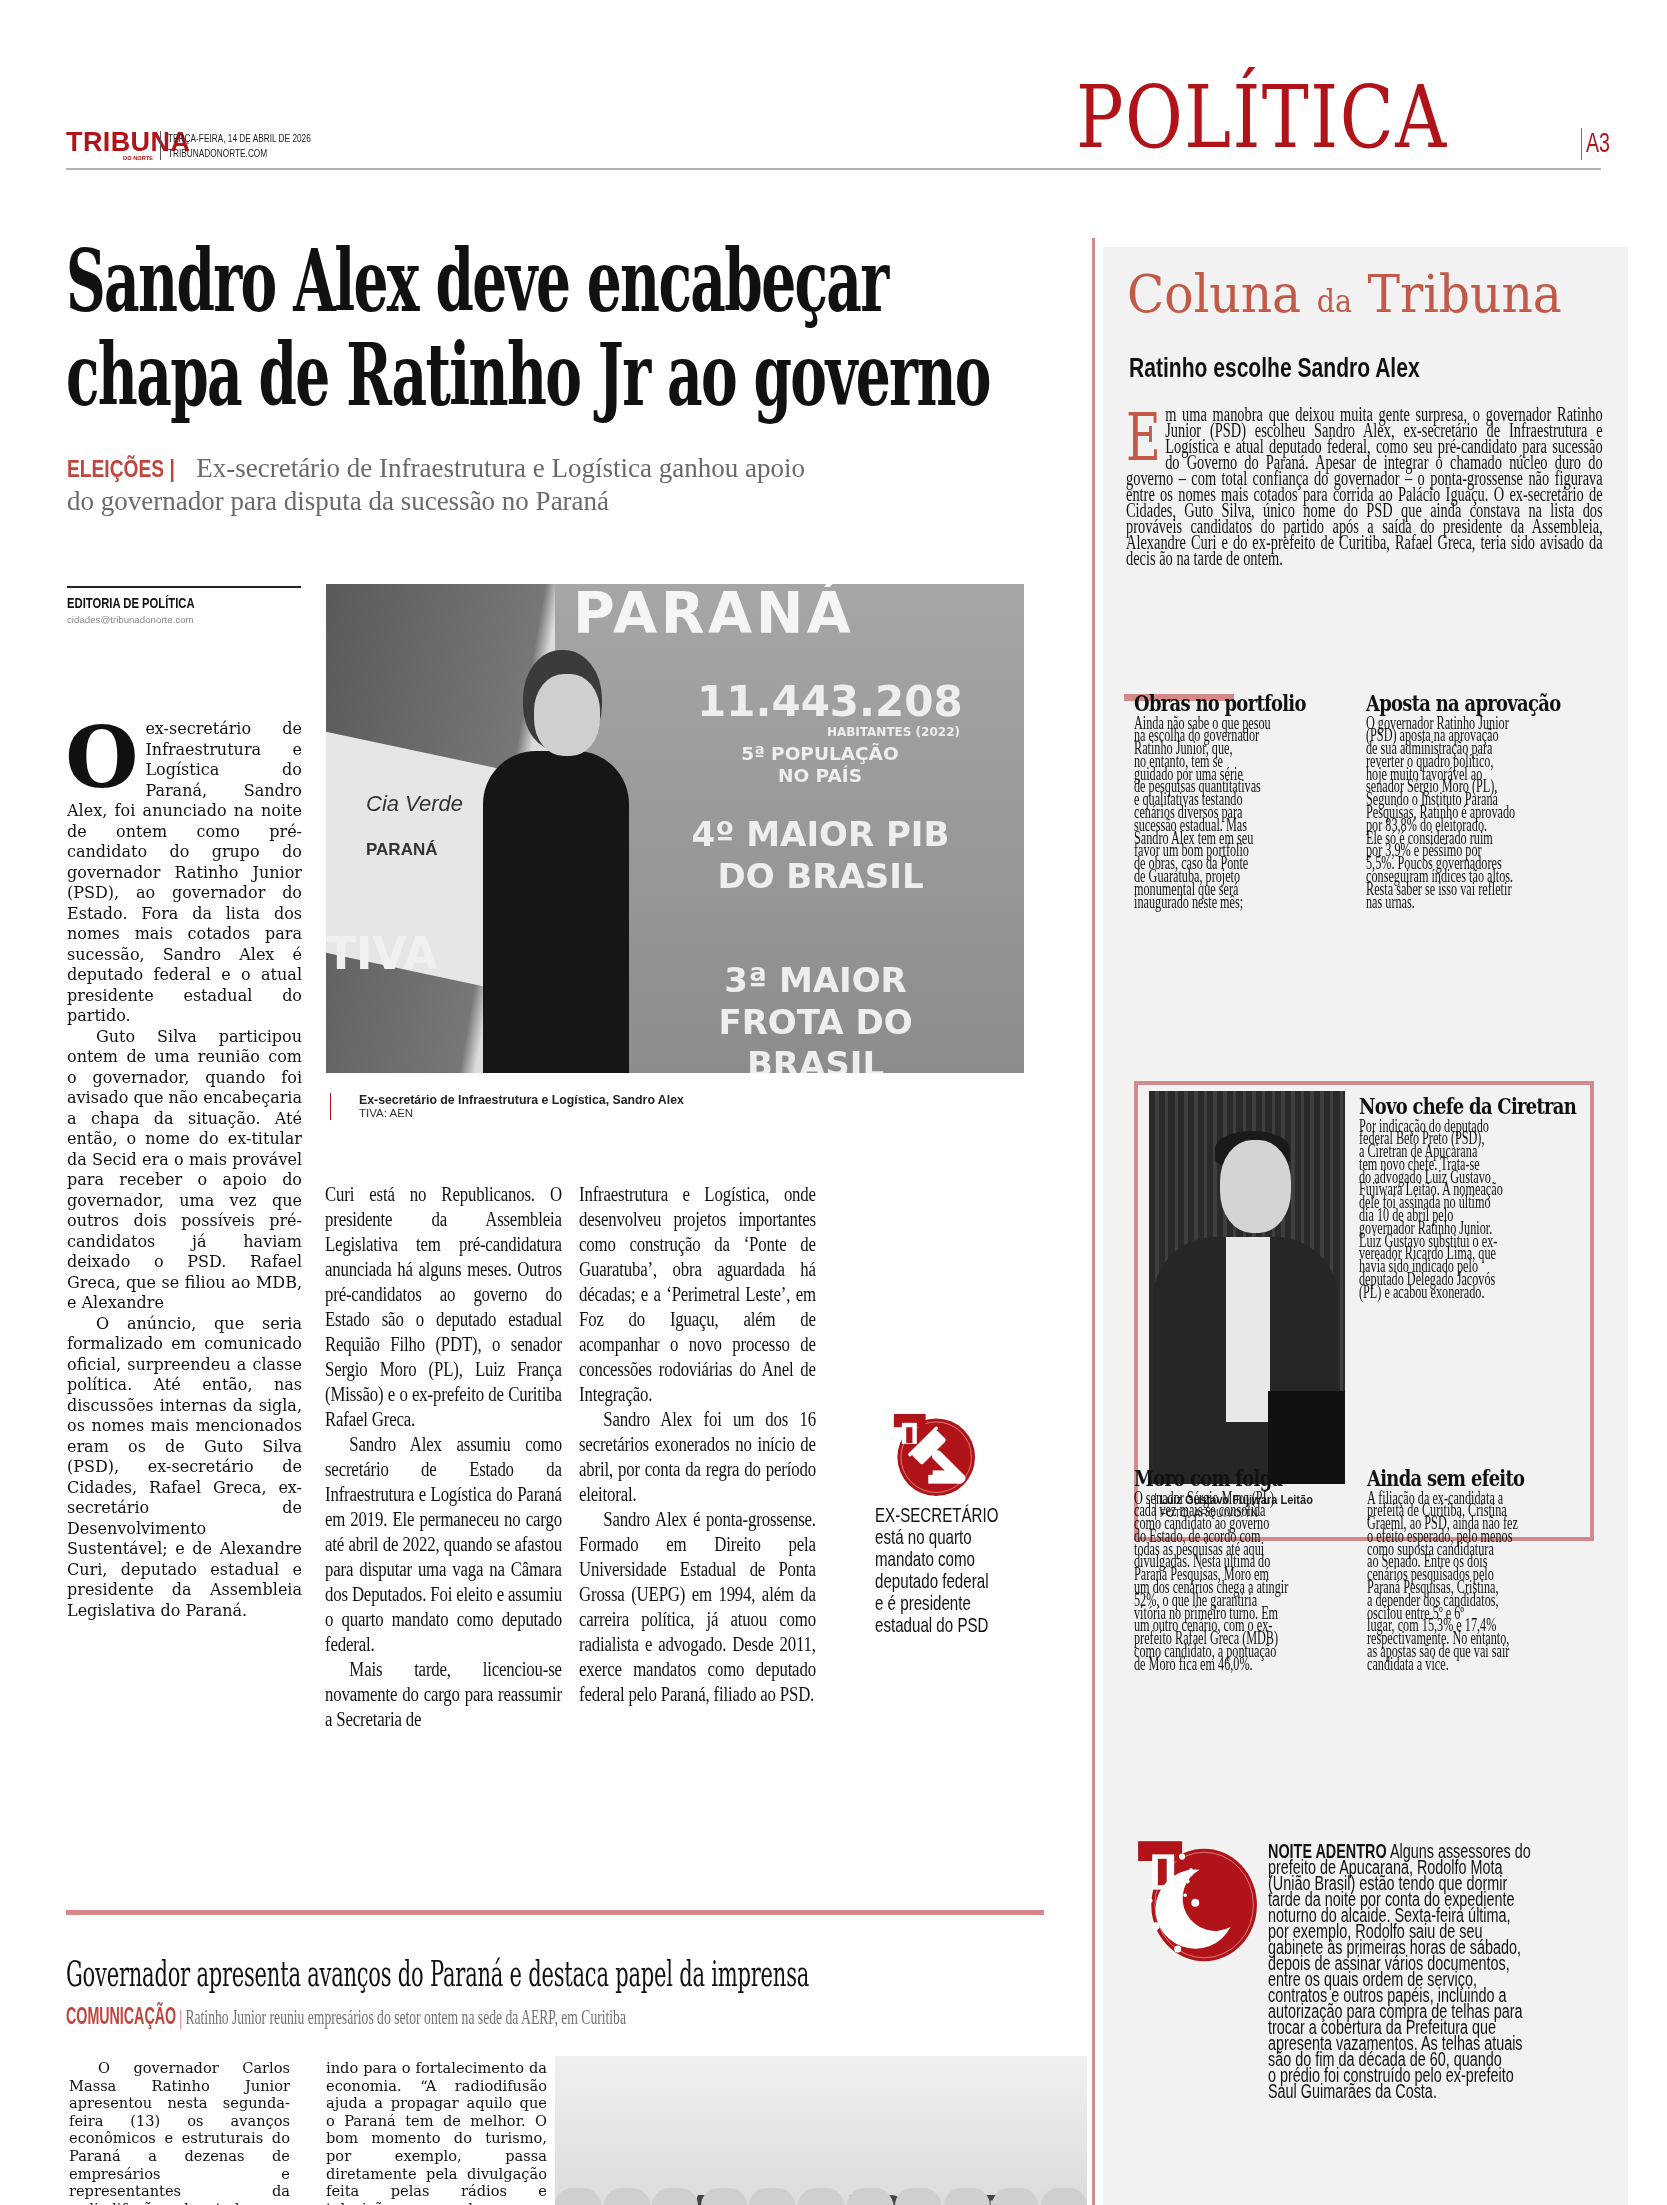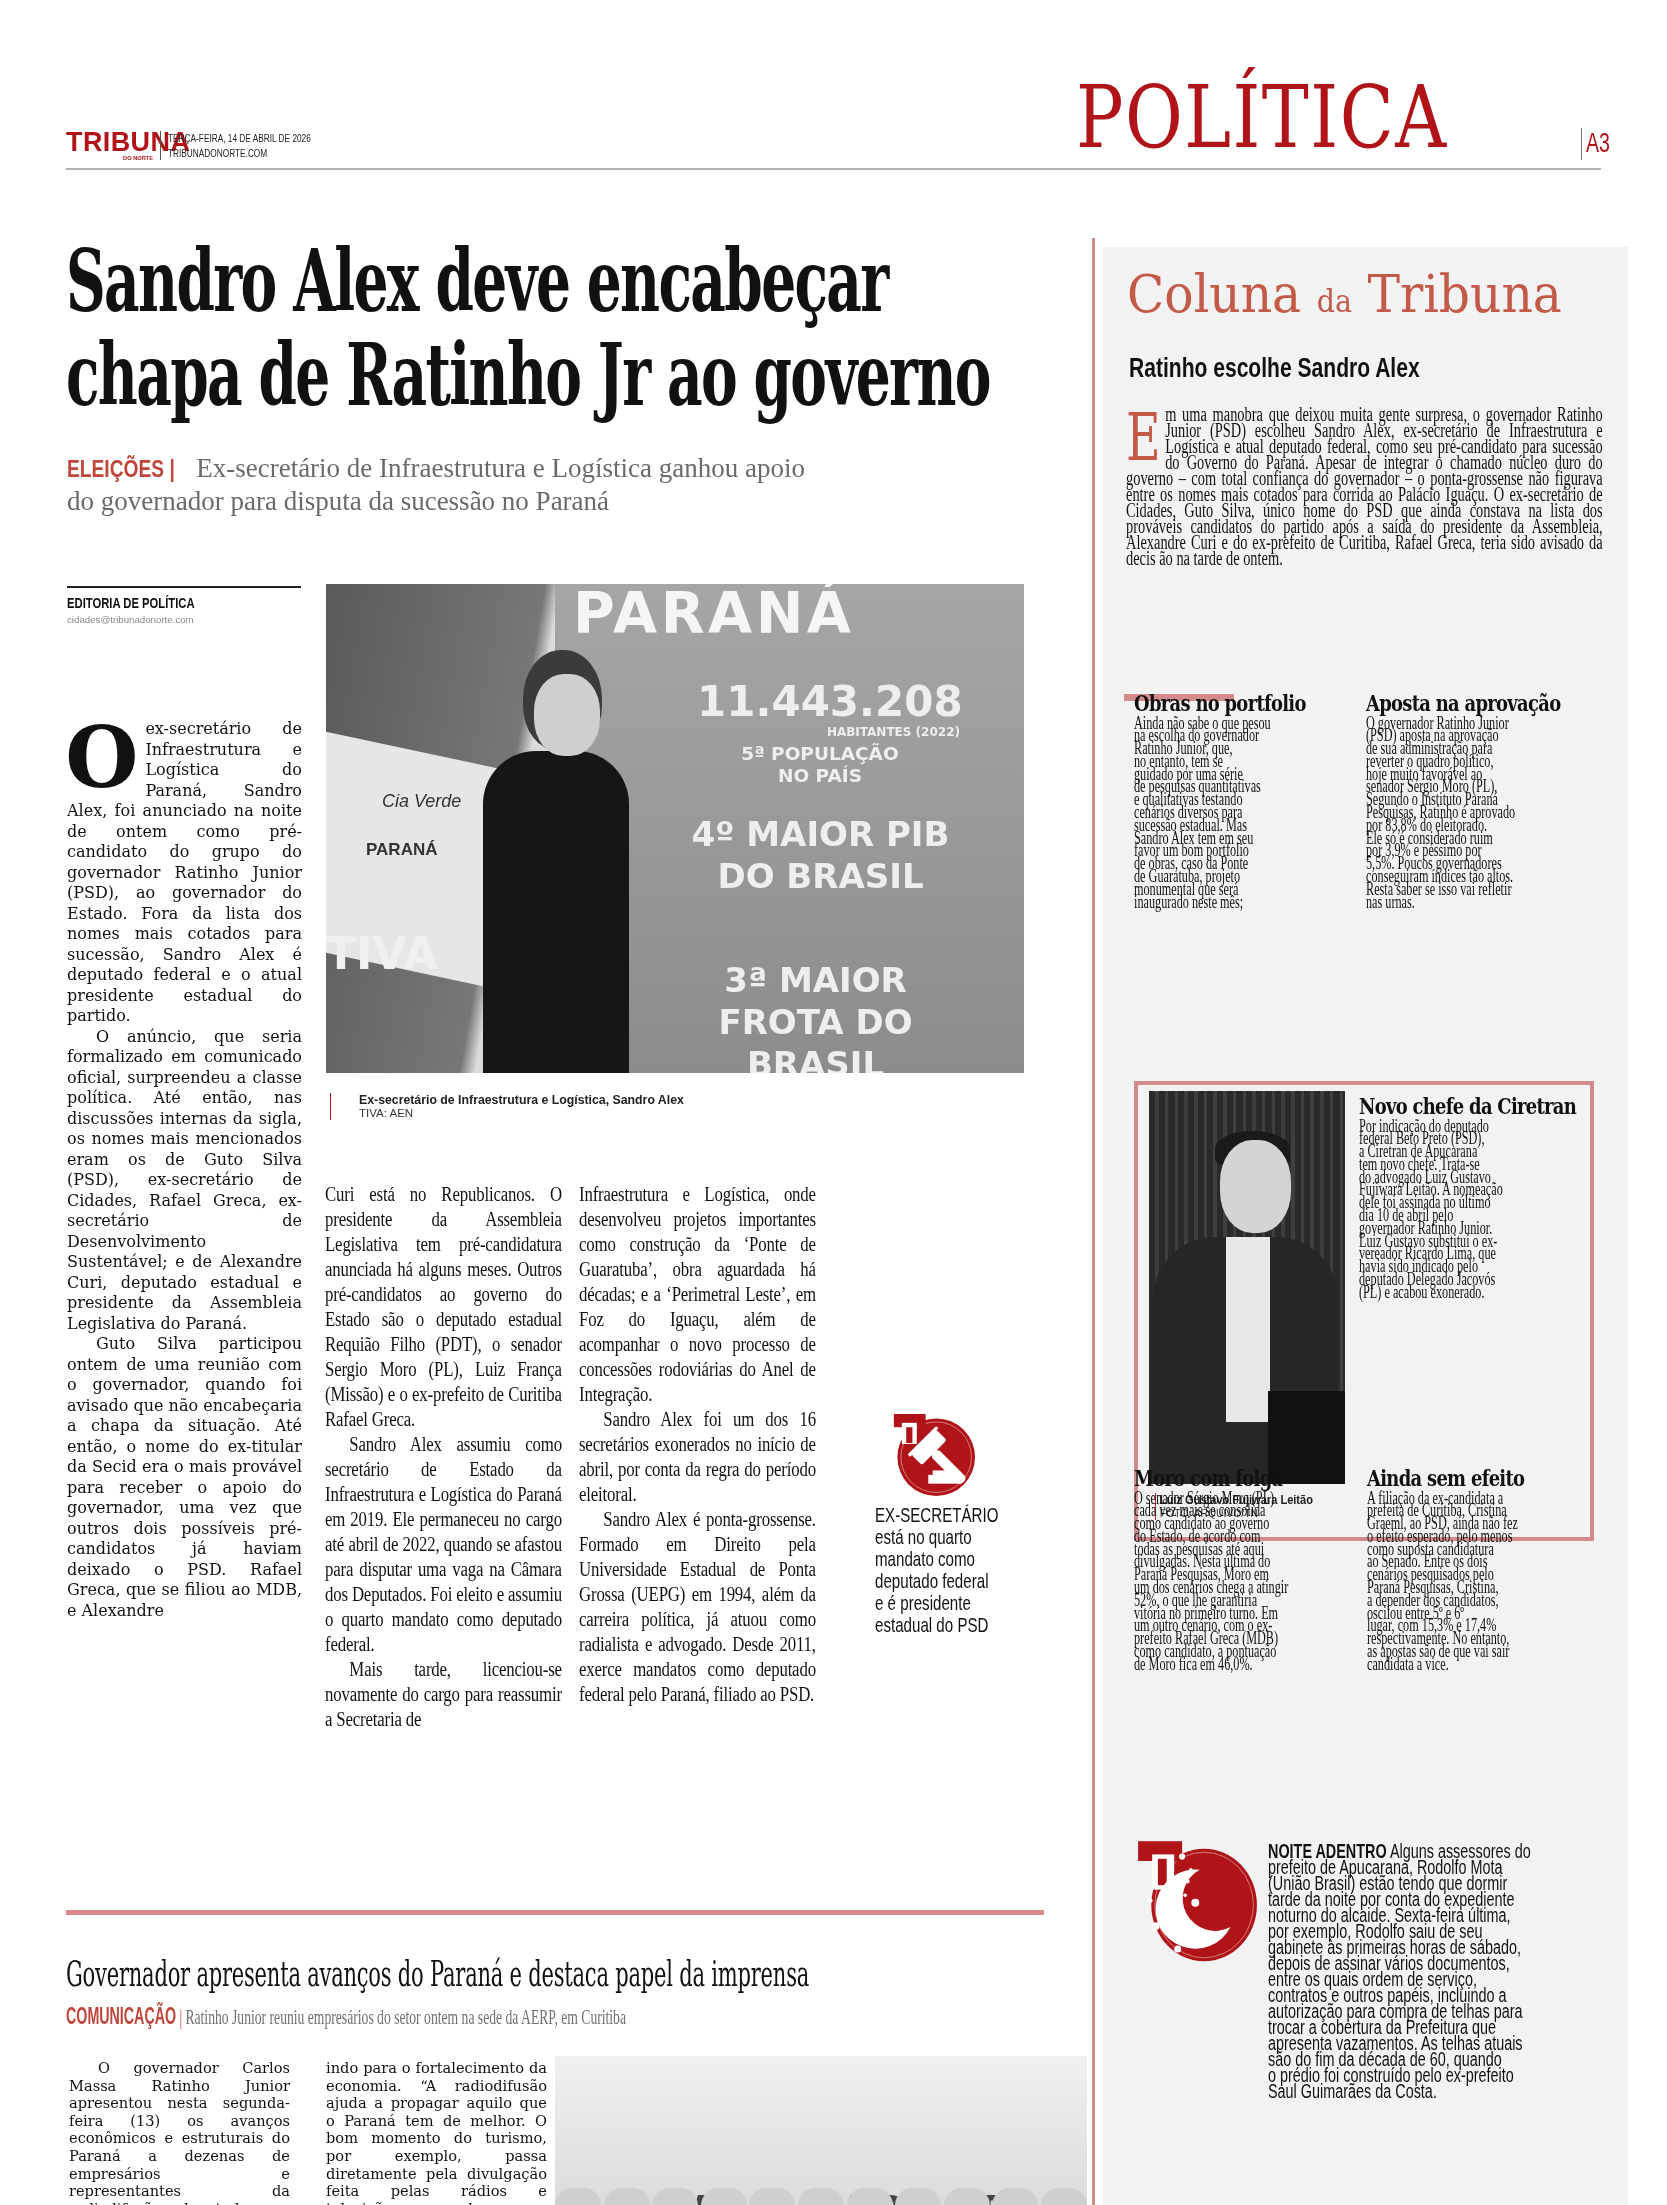--- a/index.html
+++ b/index.html
@@ -32,21 +32,21 @@
   .photo1 { left: 326px; top: 584px; width: 698px; height: 489px; background: linear-gradient(100deg, #5a5a5a 0%, #777 28%, #dcdcdc 30%, #b8b8b8 55%, #9a9a9a 100%); overflow: hidden; }
   .photo1 .screen { position: absolute; left: 229px; top: 0; right: 0; bottom: 0; background: linear-gradient(180deg, #a6a6a6 0%, #8c8c8c 100%); }
   .photo1 .screen-title { position: absolute; left: 247px; top: -4.4px; font-family: "DejaVu Sans", sans-serif; font-weight: bold; font-size: 57px; color: #f5f5f5; letter-spacing: 3.5px; }
   .photo1 .stat { position: absolute; font-family: "DejaVu Sans", sans-serif; font-weight: bold; color: #eeeeee; text-align: center; margin-left: 9px; }
   .photo1 .person { position: absolute; left: 157px; top: 66px; width: 146px; height: 423px; }
   .photo1 .person .head { position: absolute; left: 40px; top: 0; width: 79px; height: 101px; border-radius: 48% 48% 45% 45%; background: #3b3b3b; }
   .photo1 .person .face { position: absolute; left: 51px; top: 24px; width: 66px; height: 82px; border-radius: 45%; background: #cfcfcf; }
   .photo1 .person .body { position: absolute; left: 0; top: 101px; width: 146px; height: 322px; background: #161616; border-radius: 53px 53px 0 0; }
   .photo1 .logo-panel { position: absolute; left: 0; top: 168px; width: 190px; height: 221px; background: #e6e6e6; transform: skewY(12deg); }
   .photo1 .tiva { position: absolute; left: 0; top: 344px; font-family: "DejaVu Sans", sans-serif; font-weight: bold; font-size: 44px; color: #f0f0f0; }
-  .photo1 .ciaverde { position: absolute; left: 56px; top: 207px; font-family: "Liberation Sans", sans-serif; font-size: 18px; font-style: italic; color: #333; }
+  .photo1 .ciaverde { position: absolute; left: 40px; top: 207px; font-family: "Liberation Sans", sans-serif; font-size: 22px; font-style: italic; color: #333; }
   .photo1 .parana-logo { position: absolute; left: 40px; top: 256px; font-family: "Liberation Sans", sans-serif; font-weight: bold; font-size: 17px; color: #333; }
 
   .caption { font-family: "Liberation Sans", sans-serif; border-left: 1.8px solid #b01419; padding-left: 4.4px; transform-origin: left; }
   .caption .c-title { font-weight: bold; font-size: 12.3px; line-height: 14px; color: #222; white-space: nowrap; }
   .caption .c-credit { font-size: 11.5px; line-height: 13.2px; color: #333; white-space: nowrap; }
 
   .body-col { font-family: "DejaVu Serif", serif; font-size: 16px; line-height: 20.5px; text-align: justify; color: #111; hyphens: manual; }
   .body-col p { text-indent: 29px; }
   .body-col p.first { text-indent: 0; }
   .body-col.condensed { font-family: "Liberation Serif", serif; font-size: 20px; line-height: 25px; letter-spacing: -0.2px; transform: scaleX(0.84); transform-origin: left top; }
@@ -144,22 +144,22 @@
       <div class="face"></div>
   </div>
 </div>
 <div class="abs caption" style="left:330px; top:1093px;padding-left:28px;">
   <div class="c-title">Ex-secretário de Infraestrutura e Logística, Sandro Alex</div>
   <div class="c-credit">TIVA: AEN</div>
 </div>
 
 <div class="abs body-col" style="left:67px; top:719px; width:235px;">
   <p class="first"><span class="dropcap-o">O</span><span>ex-secretário de Infraestrutura e Logística do Paraná, Sandro Alex, foi anunciado na noite de ontem como pré-candidato do grupo do governador Ratinho Junior (PSD), ao governador do Estado. Fora da lista dos nomes mais cotados para sucessão, Sandro Alex é deputado federal e o atual presidente estadual do partido.</span></p>
+  <p>Guto Silva participou ontem de uma reunião com o governador, quando foi avisado que não encabeçaria a chapa da situação. Até então, o nome do ex-titular da Secid era o mais provável para receber o apoio do governador, uma vez que outros dois possíveis pré-candidatos já haviam deixado o PSD. Rafael Greca, que se filiou ao MDB, e Alexandre</p>
   <p>O anúncio, que seria formalizado em comunicado oficial, surpreendeu a classe política. Até então, nas discussões internas da sigla, os nomes mais mencionados eram os de Guto Silva (PSD), ex-secretário de Cidades, Rafael Greca, ex-secretário de Desenvolvimento Sustentável; e de Alexandre Curi, deputado estadual e presidente da Assembleia Legislativa do Paraná.</p>
-  <p>Guto Silva participou ontem de uma reunião com o governador, quando foi avisado que não encabeçaria a chapa da situação. Até então, o nome do ex-titular da Secid era o mais provável para receber o apoio do governador, uma vez que outros dois possíveis pré-candidatos já haviam deixado o PSD. Rafael Greca, que se filiou ao MDB, e Alexandre</p>
 </div>
 
 <div class="abs body-col condensed" style="left:325px; top:1182px; width:282px;">
   <p class="first">Curi está no Republicanos. O presidente da Assembleia Legislativa tem pré-candidatura anunciada há alguns meses. Outros pré-candidatos ao governo do Estado são o deputado estadual Requião Filho (PDT), o senador Sergio Moro (PL), Luiz França (Missão) e o ex-prefeito de Curitiba Rafael Greca.</p>
   <p>Sandro Alex assumiu como secretário de Estado da Infraestrutura e Logística do Paraná em 2019. Ele permaneceu no cargo até abril de 2022, quando se afastou para disputar uma vaga na Câmara dos Deputados. Foi eleito e assumiu o quarto mandato como deputado federal.</p>
   <p>Mais tarde, licenciou-se novamente do cargo para reassumir a Secretaria de</p>
 </div>
 
 <div class="abs body-col condensed" style="left:579px; top:1182px; width:282px;">
   <p class="first">Infraestrutura e Logística, onde desenvolveu projetos importantes como construção da ‘Ponte de Guaratuba’, obra aguardada há décadas; e a ‘Perimetral Leste’, em Foz do Iguaçu, além de acompanhar o novo processo de concessões rodoviárias do Anel de Integração.</p>

